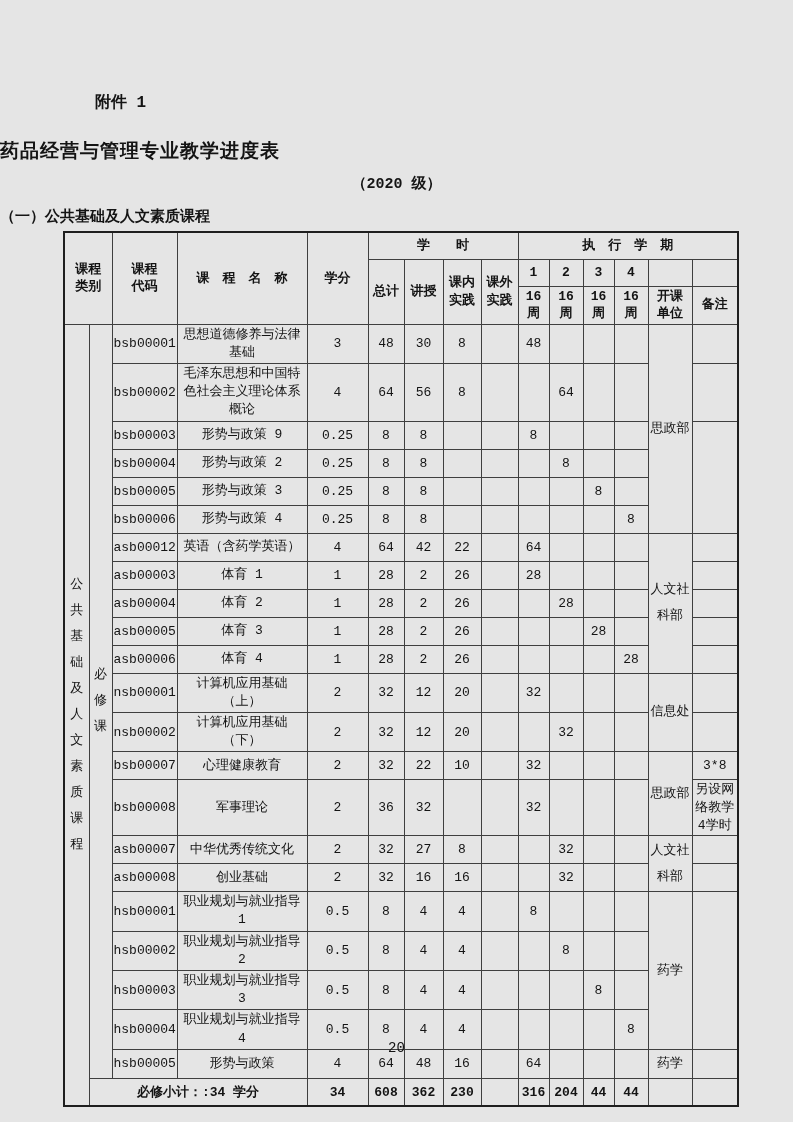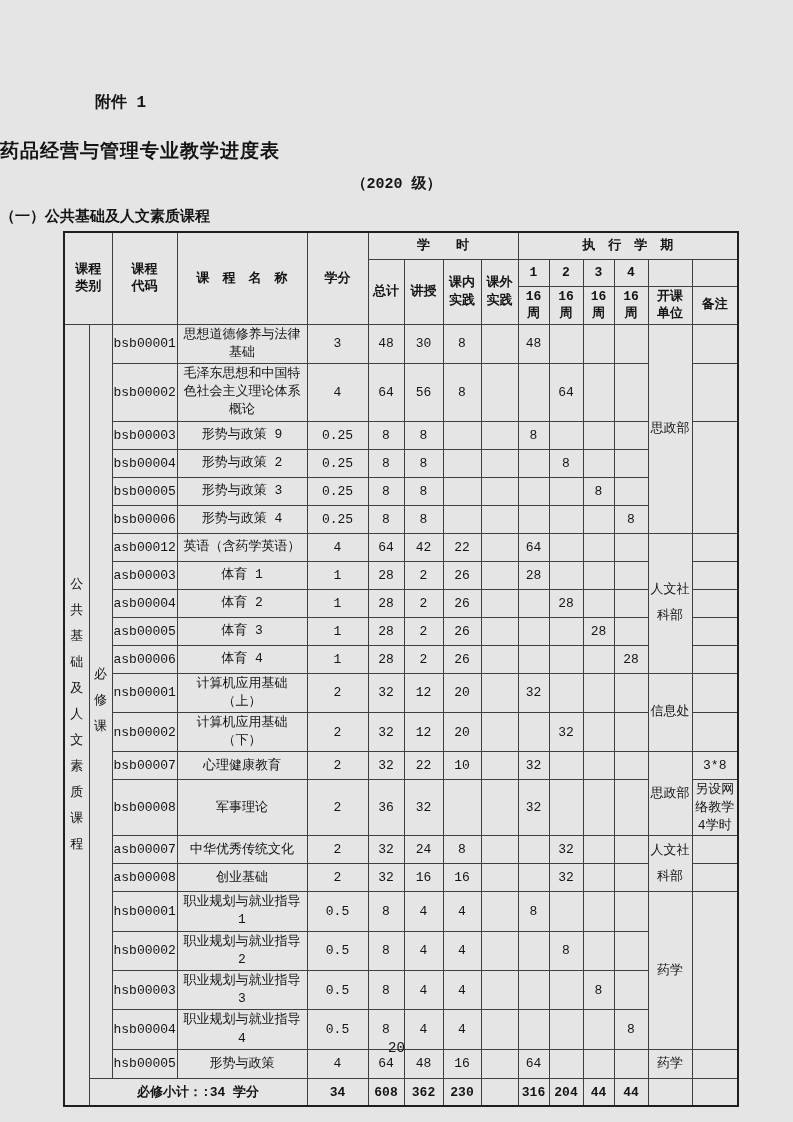--- a/index.html
+++ b/index.html
@@ -347,21 +347,21 @@
             <td></td>
             <td></td>
             <td></td>
             <td rowspan="1" class="remark-cell">另设网络教学4学时</td>
           </tr>
           <tr class="row">
             <td>asb00007</td>
             <td class="name-cell">中华优秀传统文化</td>
             <td>2</td>
             <td>32</td>
-            <td>24</td>
+            <td>27</td>
             <td>8</td>
             <td></td>
             <td></td>
             <td>32</td>
             <td></td>
             <td></td>
             <td rowspan="2" class="dept-cell">人文社科部</td>
             <td rowspan="1" class="remark-cell"></td>
           </tr>
           <tr class="row">

